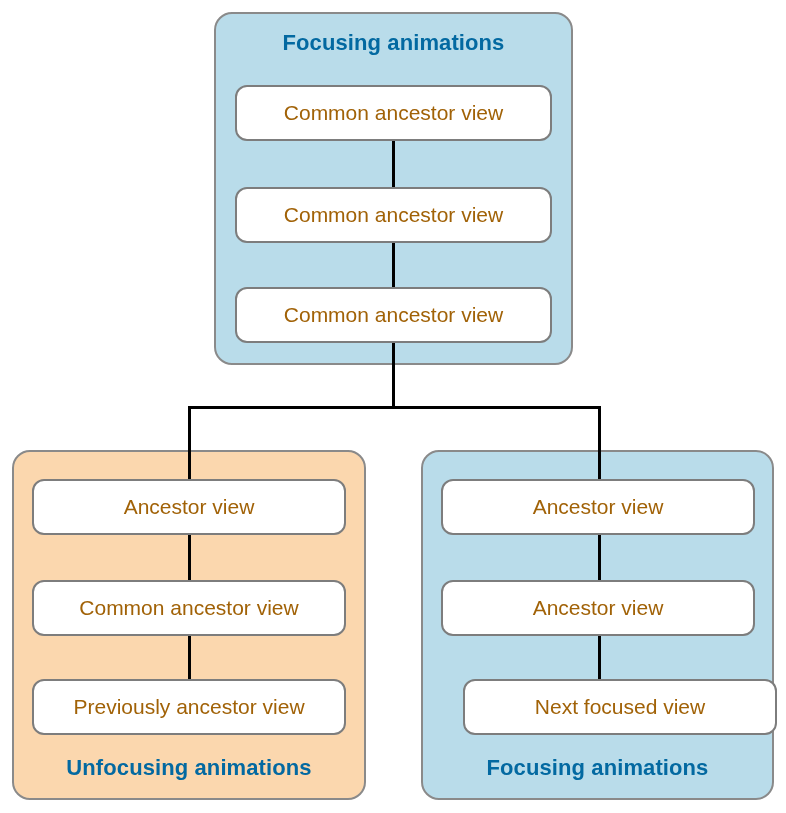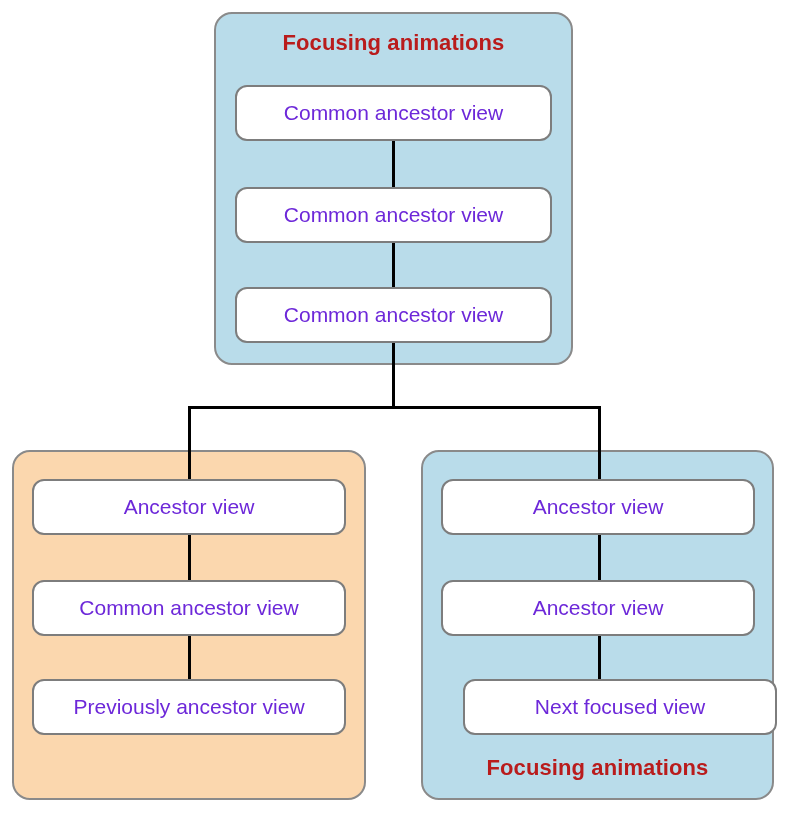--- a/index.html
+++ b/index.html
@@ -46,37 +46,37 @@
   }
 
   
   .panel-title {
     position: absolute;
     left: 0;
     right: 0;
     text-align: center;
     font-size: 22px;
     font-weight: bold;
-    color: #b91c1c;
+    color: #0369a1;
     letter-spacing: 0.1px;
     white-space: nowrap;
   }
 
   
   .node {
     position: absolute;
     box-sizing: border-box;
     background: #ffffff;
     border: 2px solid #7d7d7d;
     border-radius: 12px;
     display: flex;
     align-items: center;
     justify-content: center;
     font-size: 21px;
-    color: #6d28d9;
+    color: #a16207;
     white-space: nowrap;
     z-index: 3;
   }
 
   
   .vline {
     position: absolute;
     width: 3px;
     background: #000000;
     z-index: 1;
@@ -115,20 +115,21 @@
 
   <div class="node" style="left:32px; top:479px; width:314px; height:56px;">Ancestor view</div>
 
   <div class="node" style="left:32px; top:580px; width:314px; height:56px;">Common ancestor view</div>
 
   <div class="node" style="left:32px; top:679px; width:314px; height:56px;">Previously ancestor view</div>
 
   <div class="vline" style="left:188px; top:533px; height:49px;"></div>
   <div class="vline" style="left:188px; top:634px; height:47px;"></div>
 
+  <div class="panel-title" style="left:12px; width:354px; top:755px;">Unfocusing animations</div>
 
   <div class="panel" style="left:421px; top:450px; width:353px; height:350px;"></div>
 
   <div class="node" style="left:441px; top:479px; width:314px; height:56px;">Ancestor view</div>
 
   <div class="node" style="left:441px; top:580px; width:314px; height:56px;">Ancestor view</div>
 
   <div class="node" style="left:463px; top:679px; width:314px; height:56px;">Next focused view</div>
 
   <div class="vline" style="left:598px; top:533px; height:49px;"></div>

